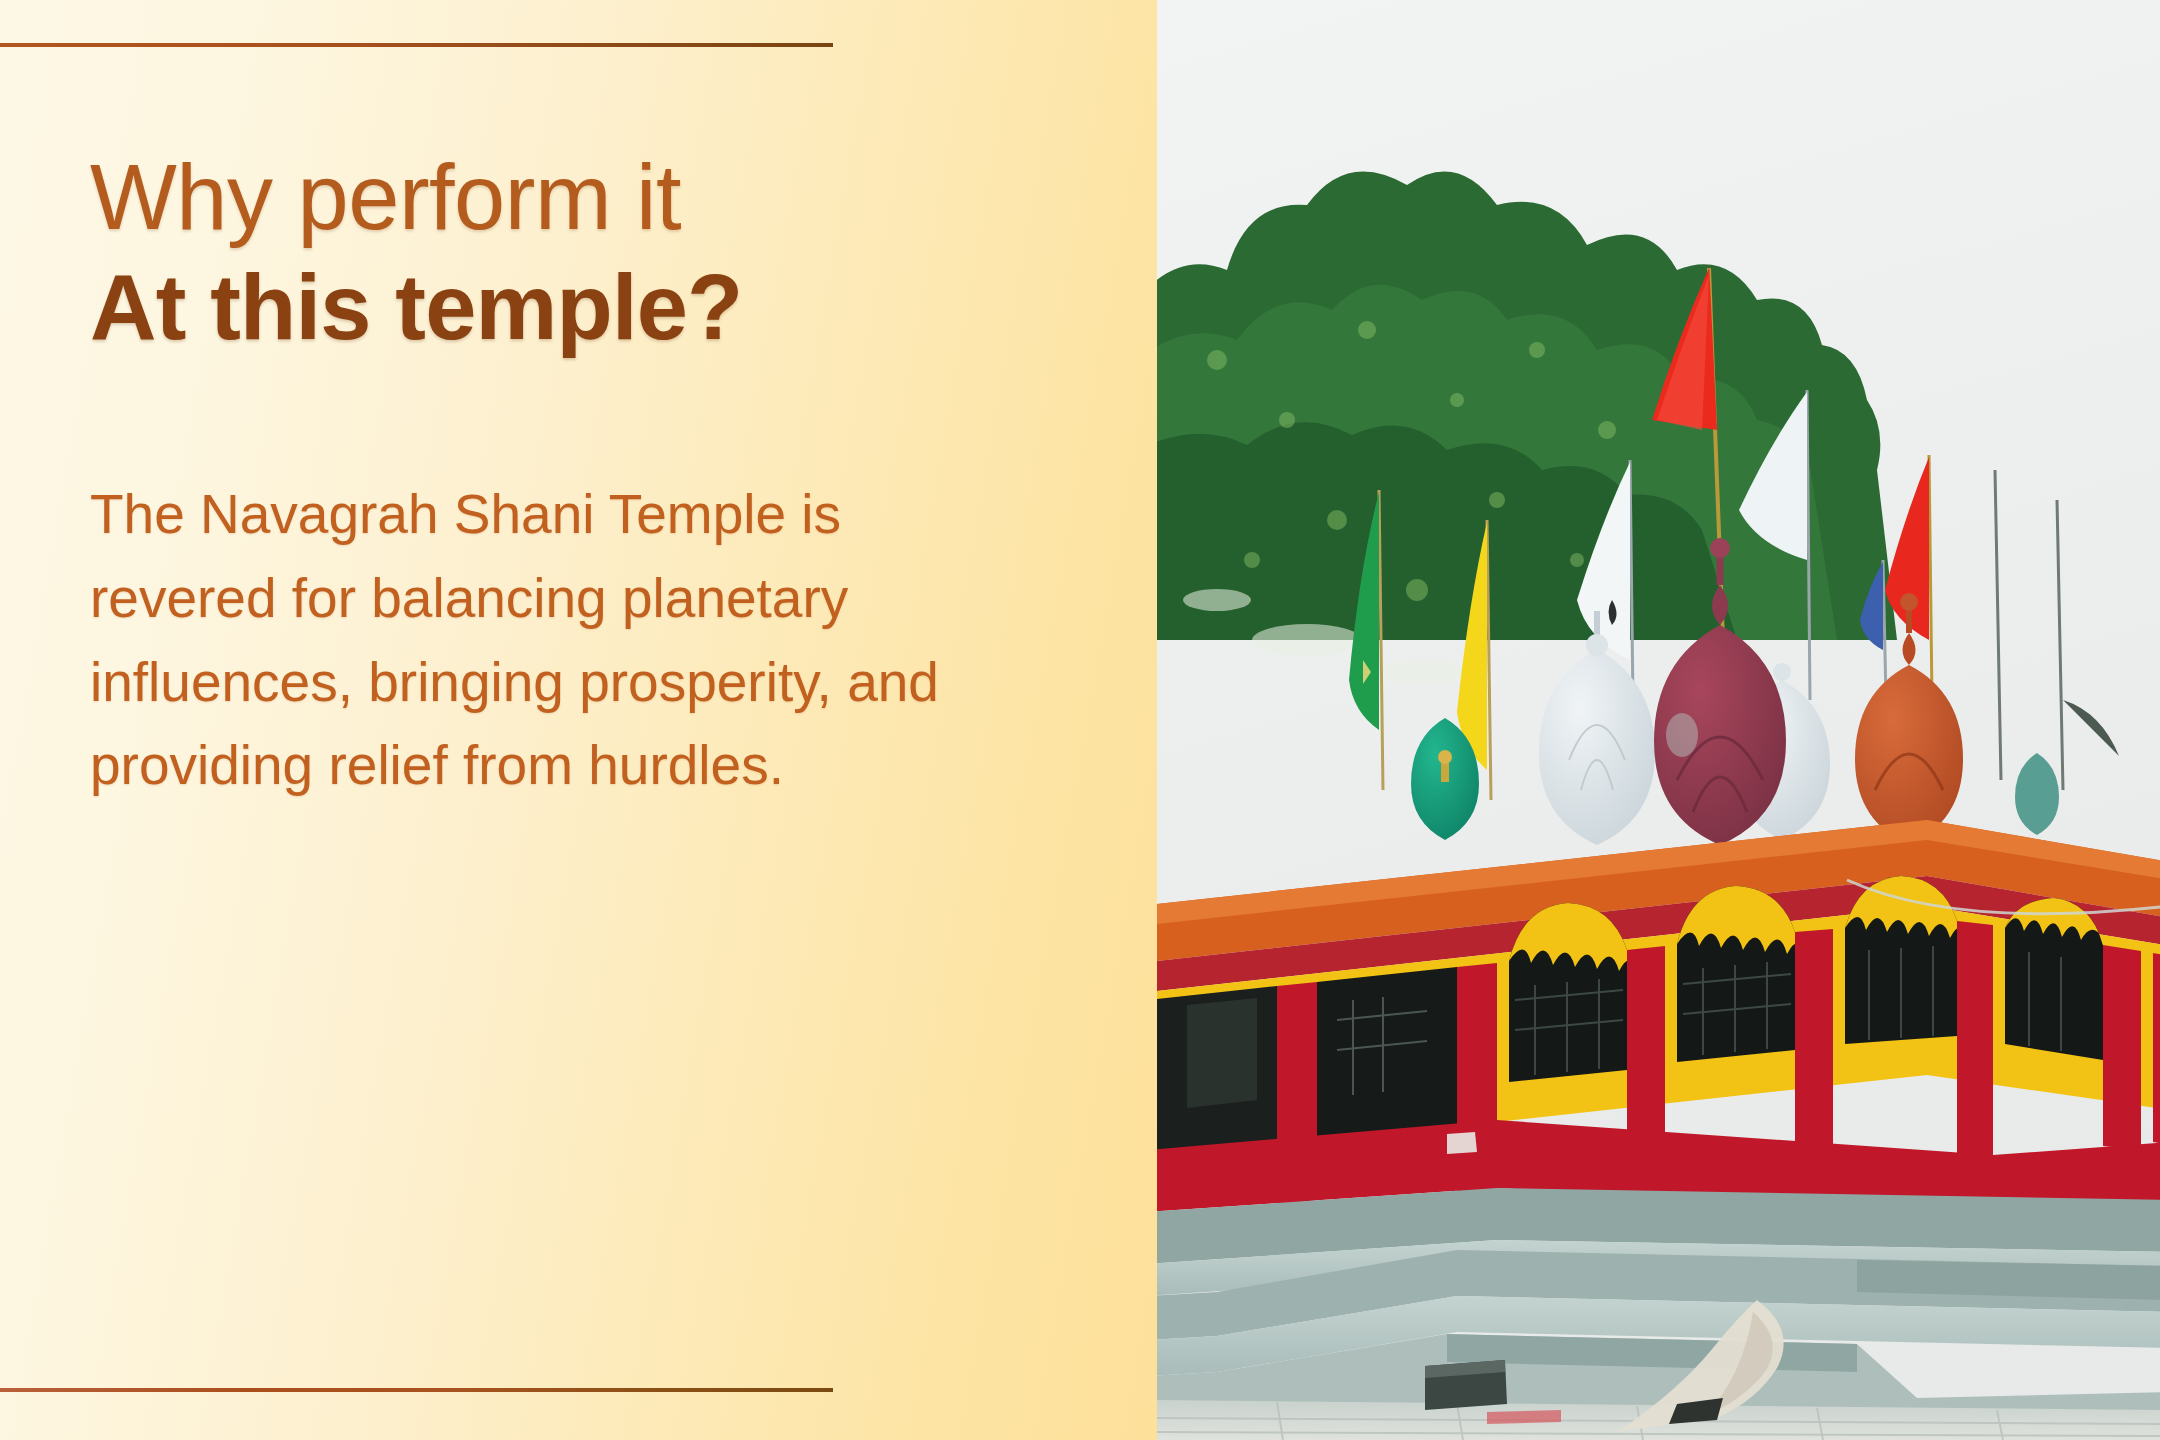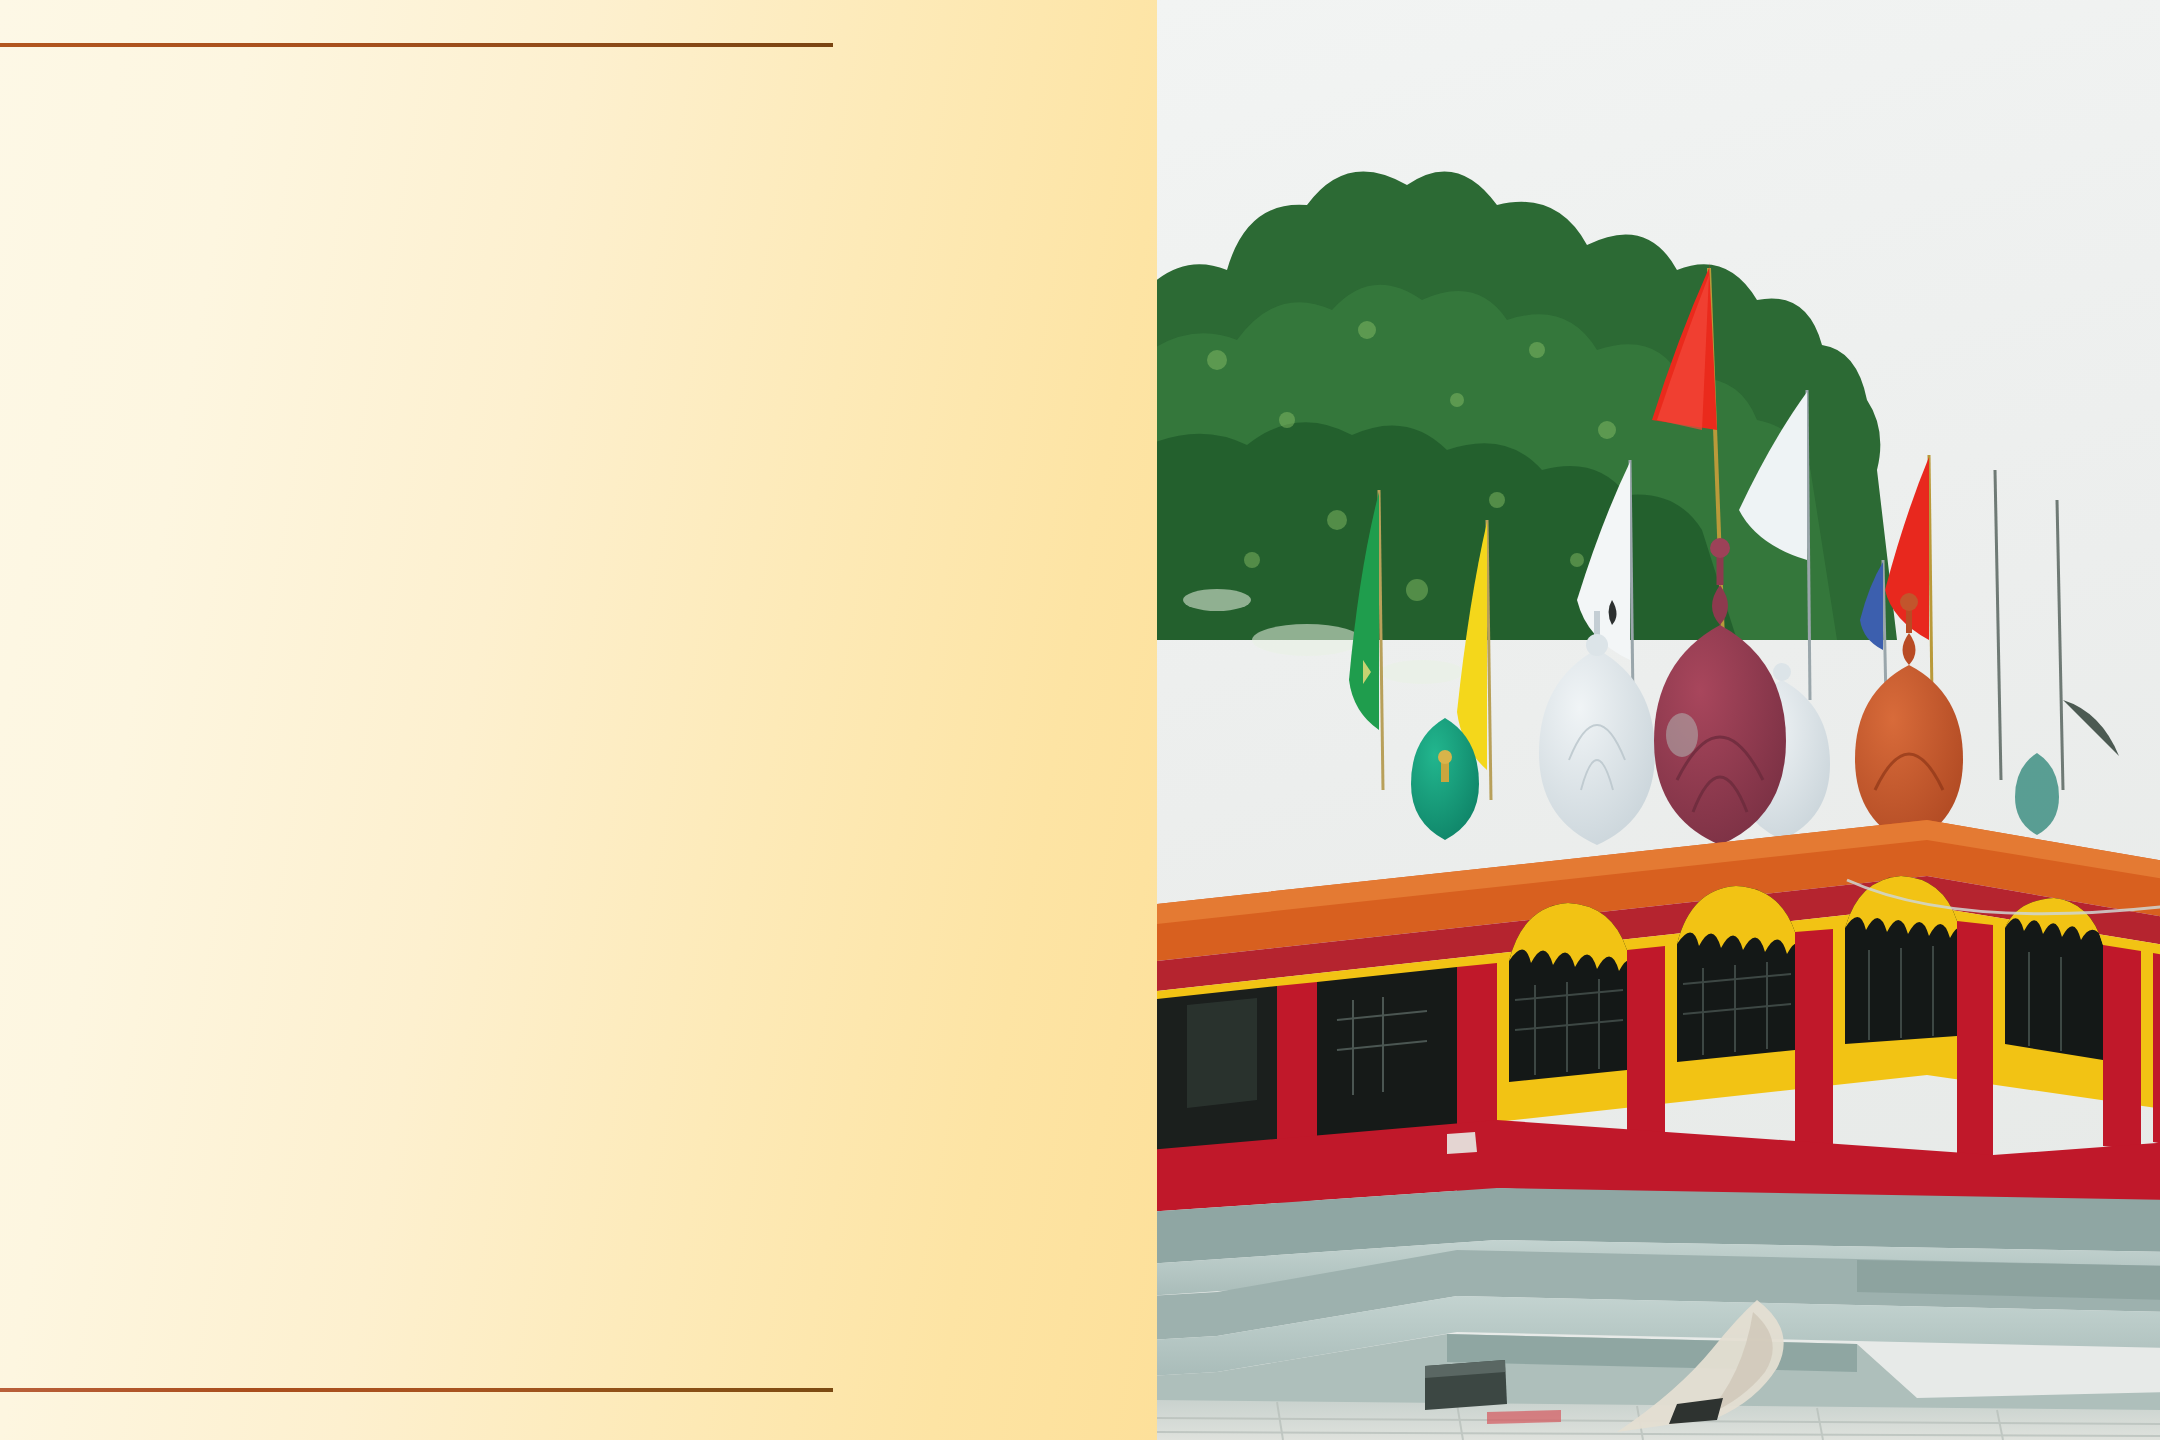--- a/index.html
+++ b/index.html
@@ -66,20 +66,28 @@
 </style>
 </head>
 <body>
 
 <div class="slide">
 
   <section class="panel">
 
     <div class="panel-rule rule-top"></div>
 
+    <div class="content">
+      <h1 class="headline">
+        <span class="l1">Why perform it</span>
+        <span class="l2">At this temple?</span>
+      </h1>
+
+      <p class="body-copy">The Navagrah Shani Temple is revered for balancing planetary influences, bringing prosperity, and providing relief from hurdles.</p>
+    </div>
 
     <div class="panel-rule rule-bottom"></div>
   </section>
 
   <figure class="photo" style="margin:0;">
     <svg viewBox="0 0 1003 1440" preserveAspectRatio="xMidYMid slice">
       <defs>
         <linearGradient id="skyG" x1="0" y1="0" x2="0.2" y2="1">
           <stop offset="0%" stop-color="#f2f4f3"></stop>
           <stop offset="55%" stop-color="#eceeed"></stop>

